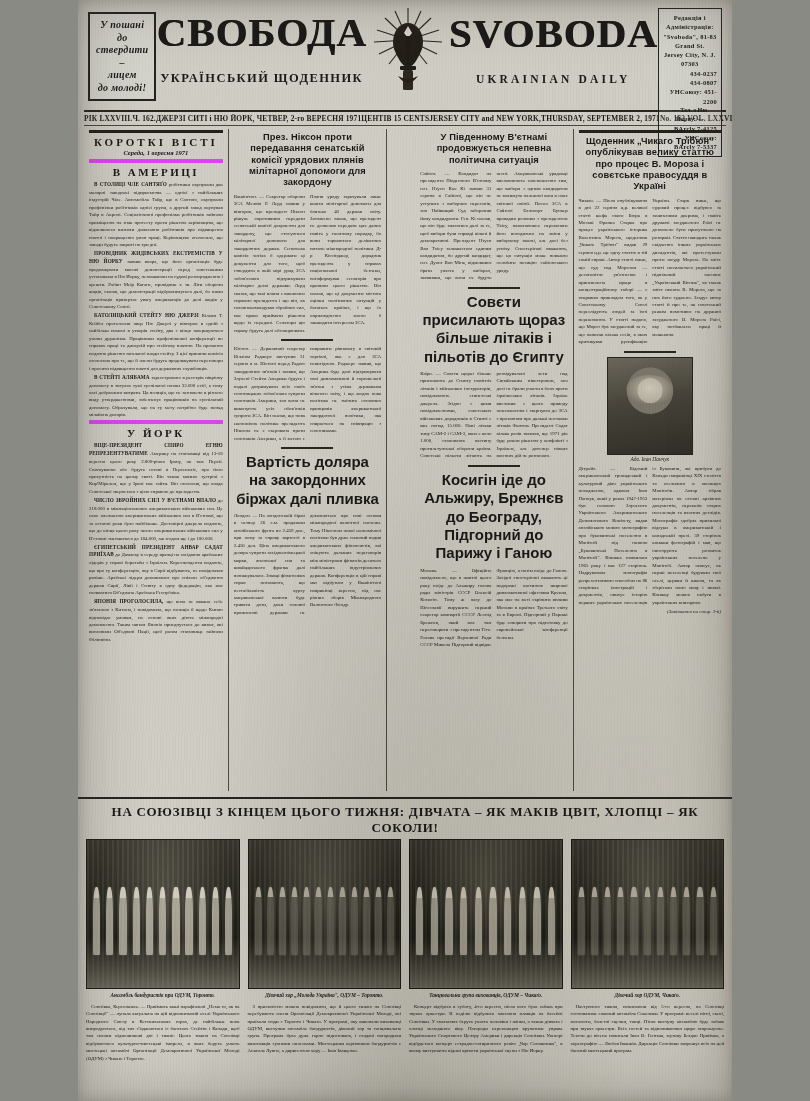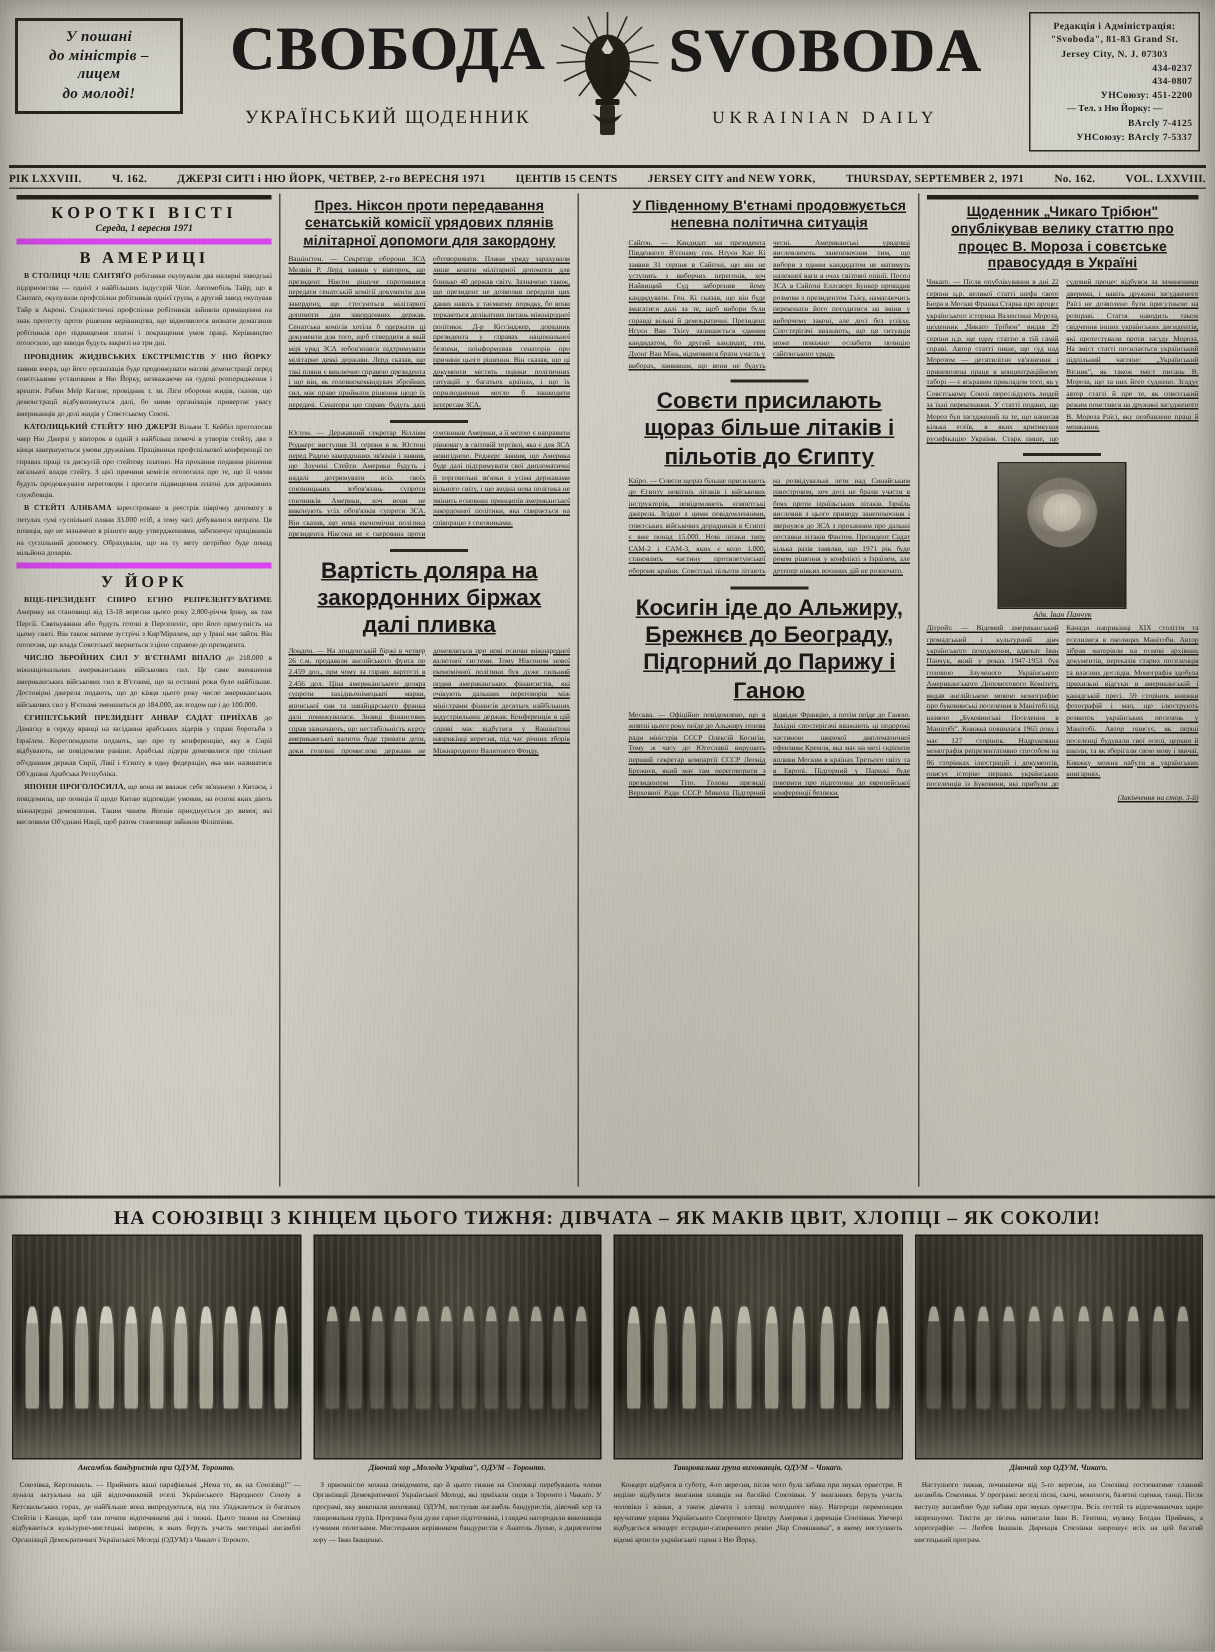--- a/index.html
+++ b/index.html
@@ -2,21 +2,21 @@
 <html><head>
 <meta charset="utf-8">
 <style>
   html, body {
     margin: 0;
     padding: 0;
     background: #8a8a85;
   }
   .page {
     position: relative;
-    width: 810px;
+    width: 654px;
     height: 1101px;
     margin: 0 auto;
     background: #cfcdc4;
     overflow: hidden;
     font-family: "Liberation Serif", "DejaVu Serif", serif;
     color: #1b1a18;
   }
   
   .grain {
     position: absolute;
@@ -92,21 +92,21 @@
   .title-lat {
     font-size: 41px;
     font-weight: bold;
     letter-spacing: 1px;
     line-height: .92;
     font-family: "Liberation Serif", "DejaVu Serif", serif;
     text-shadow: 0.6px 0 0 #16150f;
   }
   .sub-cyr, .sub-lat {
     font-size: 12.5px;
-    font-weight: normal;
+    font-weight: bold;
     letter-spacing: 1.4px;
     margin-top: 20px;
   }
   .sub-lat { letter-spacing: 3.2px; font-size: 11.5px; }
   .emblem { width: 74px; height: 88px; flex: 0 0 auto; }
 
   .dateline {
     border-top: 2px solid #28251f;
     border-bottom: 1px solid #4a463c;
     margin: 2px 6px 0 6px;
@@ -123,21 +123,21 @@
   .content {
     display: flex;
     padding: 3px 6px 0 6px;
     gap: 0;
     height: 662px;
   }
   .col {
     padding: 0 5px;
     position: relative;
   }
-  .col + .col { border-left: 1px solid #514c41; text-decoration: underline; }
+  .col + .col { border-left: 1px solid #514c41; }
   .c1 { width: 186px; }
   .c2 { width: 205px; }
   .c3 { width: 205px; padding-left: 33px; }
   .c4 { width: 198px; }
 
   .hdr-rule-thick {
     border-top: 3px solid #23211c;
     margin: 1px 0 3px 0;
   }
   .kicker {
@@ -310,21 +310,21 @@
 </style>
 </head>
 <body>
 
 <div class="page">
 
   <div class="masthead">
 
     <div class="ear ear-left">
       <div>У пошані</div>
-      <div>до міністрів –</div>
+      <div>до ствердити –</div>
       <div>лицем</div>
       <div>до молоді!</div>
     </div>
 
     <div class="nameplate">
       <div class="title-block">
         <div class="title-cyr">СВОБОДА</div>
         <div class="sub-cyr">УКРАЇНСЬКИЙ ЩОДЕННИК</div>
       </div>
 

